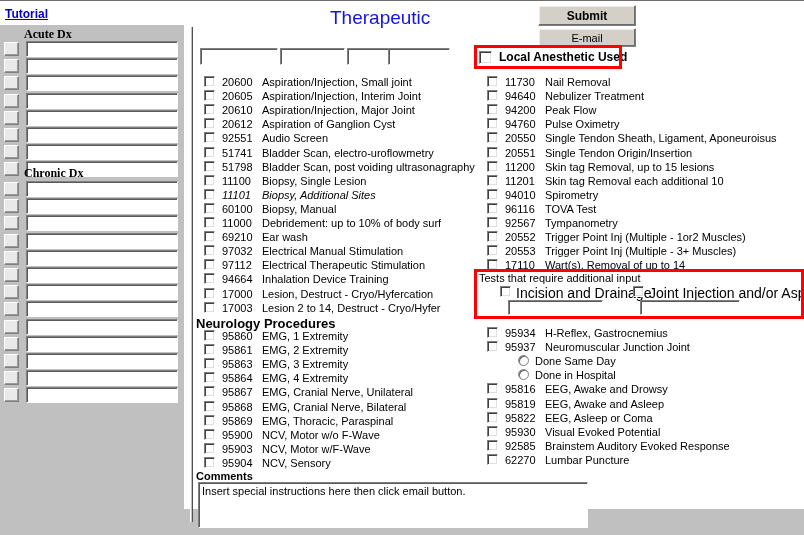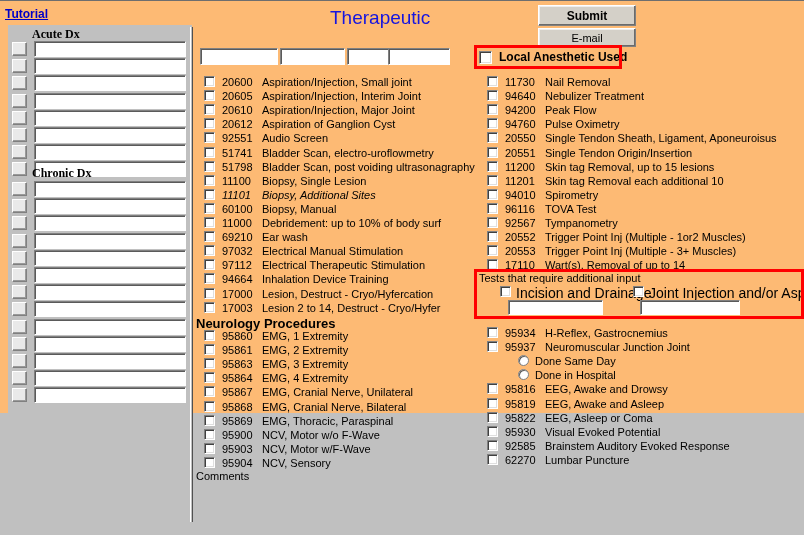--- a/index.html
+++ b/index.html
@@ -13,22 +13,22 @@
     font-family: "Liberation Sans", sans-serif;
     font-size: 11px;
     color: #000;
     overflow: hidden;
     position: relative;
   }
   #app {
     position: absolute;
     left: 0; top: 0;
     width: 804px;
-    height: 413px;
-    background: #fdba74;
+    height: 509px;
+    background: #ffffff;
     border-top: 1px solid #6e6e6e;
     box-sizing: border-box;
   }
 
   
   .tutorial-link {
     position: absolute;
     left: 5px;
     top: 6px;
     font-size: 12px;
@@ -110,21 +110,21 @@
     border: 1px solid #808080;
     box-shadow: inset 1px 1px 0 #606060;
     box-sizing: border-box;
     vertical-align: middle;
     cursor: pointer;
   }
 
   
   #dx-panel {
     position: absolute;
-    left: 8px; top: 24px;
+    left: 0px; top: 24px;
     width: 184px; height: 500px;
     background: #c0c0c0;
     overflow: hidden;
   }
   .dx-header {
     position: absolute;
     left: 24px;
     font-size: 12px;
     font-weight: bold;
     font-family: "Liberation Serif", serif;
@@ -282,21 +282,21 @@
     white-space: nowrap;
   }
   .radio-row .radio { position: absolute; left: 0; top: 1px; }
   .radio-row .rlbl { position: absolute; left: 17px; top: 0; }
 
   
   #comments-label {
     position: absolute;
     left: 196px; top: 469px;
     font-size: 11px;
-    font-weight: normal;
+    font-weight: bold;
   }
   #comments-box {
     position: absolute;
     left: 198px; top: 481px;
     width: 390px; height: 46px;
     background: #ffffff;
     border: 1px solid;
     border-color: #808080 #ffffff #ffffff #808080;
     box-shadow: inset 1px 1px 0 #5a5a5a;
     box-sizing: border-box;
@@ -691,14 +691,15 @@
       <span class="cb test-item-cb" style="left: 500px; top: 285px;"></span>
       <span class="test-label" style="left: 516px; top: 284px;">Incision and Drainage</span>
       <input type="text" class="test-input" style="left: 508px; top: 299px; width: 95px;">
       <span class="cb test-item-cb" style="left: 633px; top: 285px;"></span>
       <span class="test-label" style="left: 649px; top: 284px;">Joint Injection and/or Aspiration</span>
       <input type="text" class="test-input" style="left: 640px; top: 299px; width: 100px;">
     </div>
   <div class="red-box" id="redbox-tests"></div>
 
   <div id="comments-label">Comments</div>
+  <textarea id="comments-box" style="">Insert special instructions here then click email button.</textarea>
 
 </div>
 
 </body></html>

